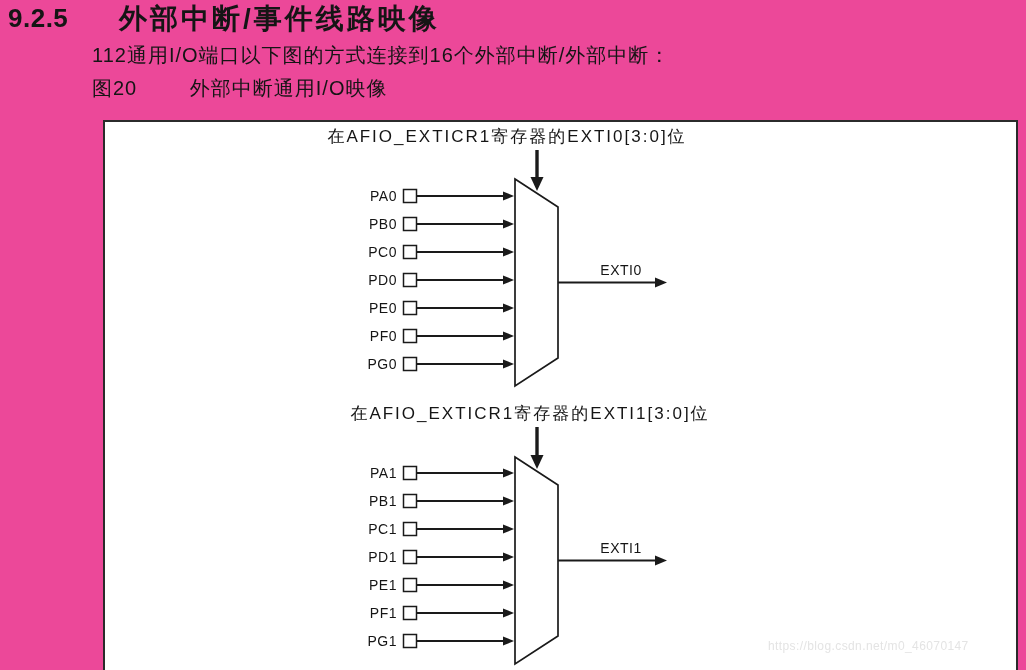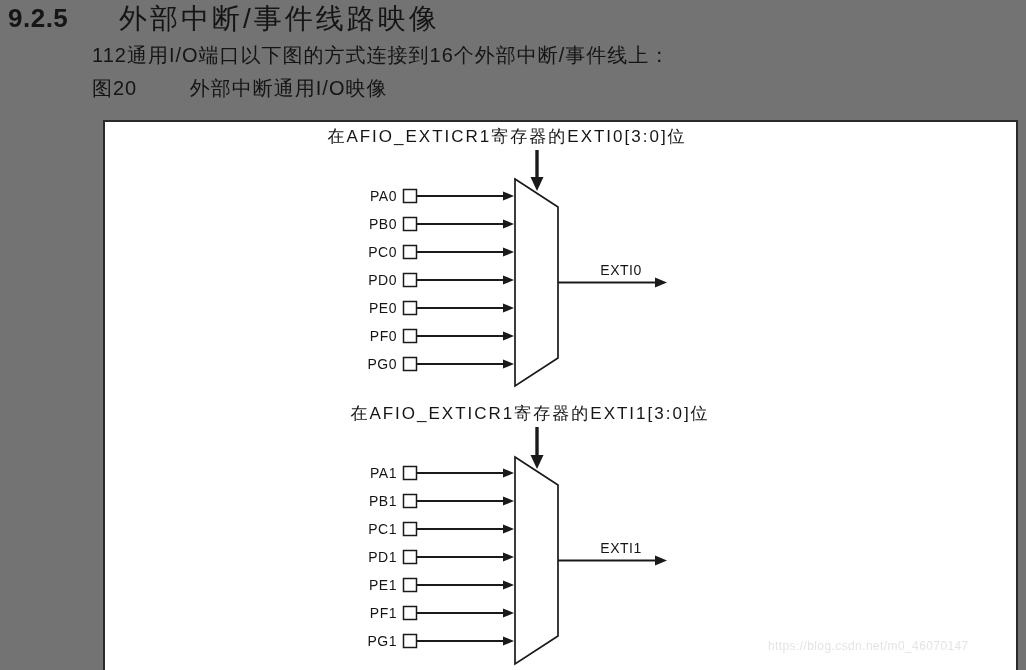--- a/index.html
+++ b/index.html
@@ -1,27 +1,27 @@
 <!DOCTYPE html>
 <html><head>
 <meta charset="utf-8">
 <style>
   html,body{margin:0;padding:0;background:#ffffff;}
   body{
     width:1026px;height:670px;overflow:hidden;position:relative;
     font-family:"Liberation Sans","DejaVu Sans",sans-serif;color:#151515;
   }
-  .page{position:absolute;inset:0;background:#737373;}
+  .page{position:absolute;inset:0;background:#ec4899;}
   .sec-num{
     position:absolute;left:8px;top:3px;
     font-size:26px;font-weight:700;letter-spacing:.5px;
   }
   .sec-title{
     position:absolute;left:119px;top:0px;
-    font-size:28px;font-weight:400;letter-spacing:3px;
+    font-size:28px;font-weight:700;letter-spacing:3px;
   }
   .body-text{
     position:absolute;left:92px;top:42px;margin:0;
     font-size:20px;letter-spacing:1px;white-space:nowrap;
   }
   .caption{
     position:absolute;left:92px;top:75px;margin:0;
     font-size:20px;letter-spacing:1px;white-space:nowrap;
   }
   .cap-title{margin-left:46px;text-align:right;}
@@ -39,21 +39,21 @@
   }
 </style>
 </head>
 <body>
 
 <div class="page">
 
   <span class="sec-num">9.2.5</span>
   <span class="sec-title">外部中断/事件线路映像</span>
 
-  <p class="body-text">112通用I/O端口以下图的方式连接到16个外部中断/事件线上：</p>
+  <p class="body-text">112通用I/O端口以下图的方式连接到16个外部中断/外部中断：</p>
 
   <p class="caption">
     <span>图20</span>
     <span class="cap-title">外部中断通用I/O映像</span>
   </p>
 
   <div class="figure-box">
     <div class="watermark">https://blog.csdn.net/m0_46070147</div>
   </div>
 

